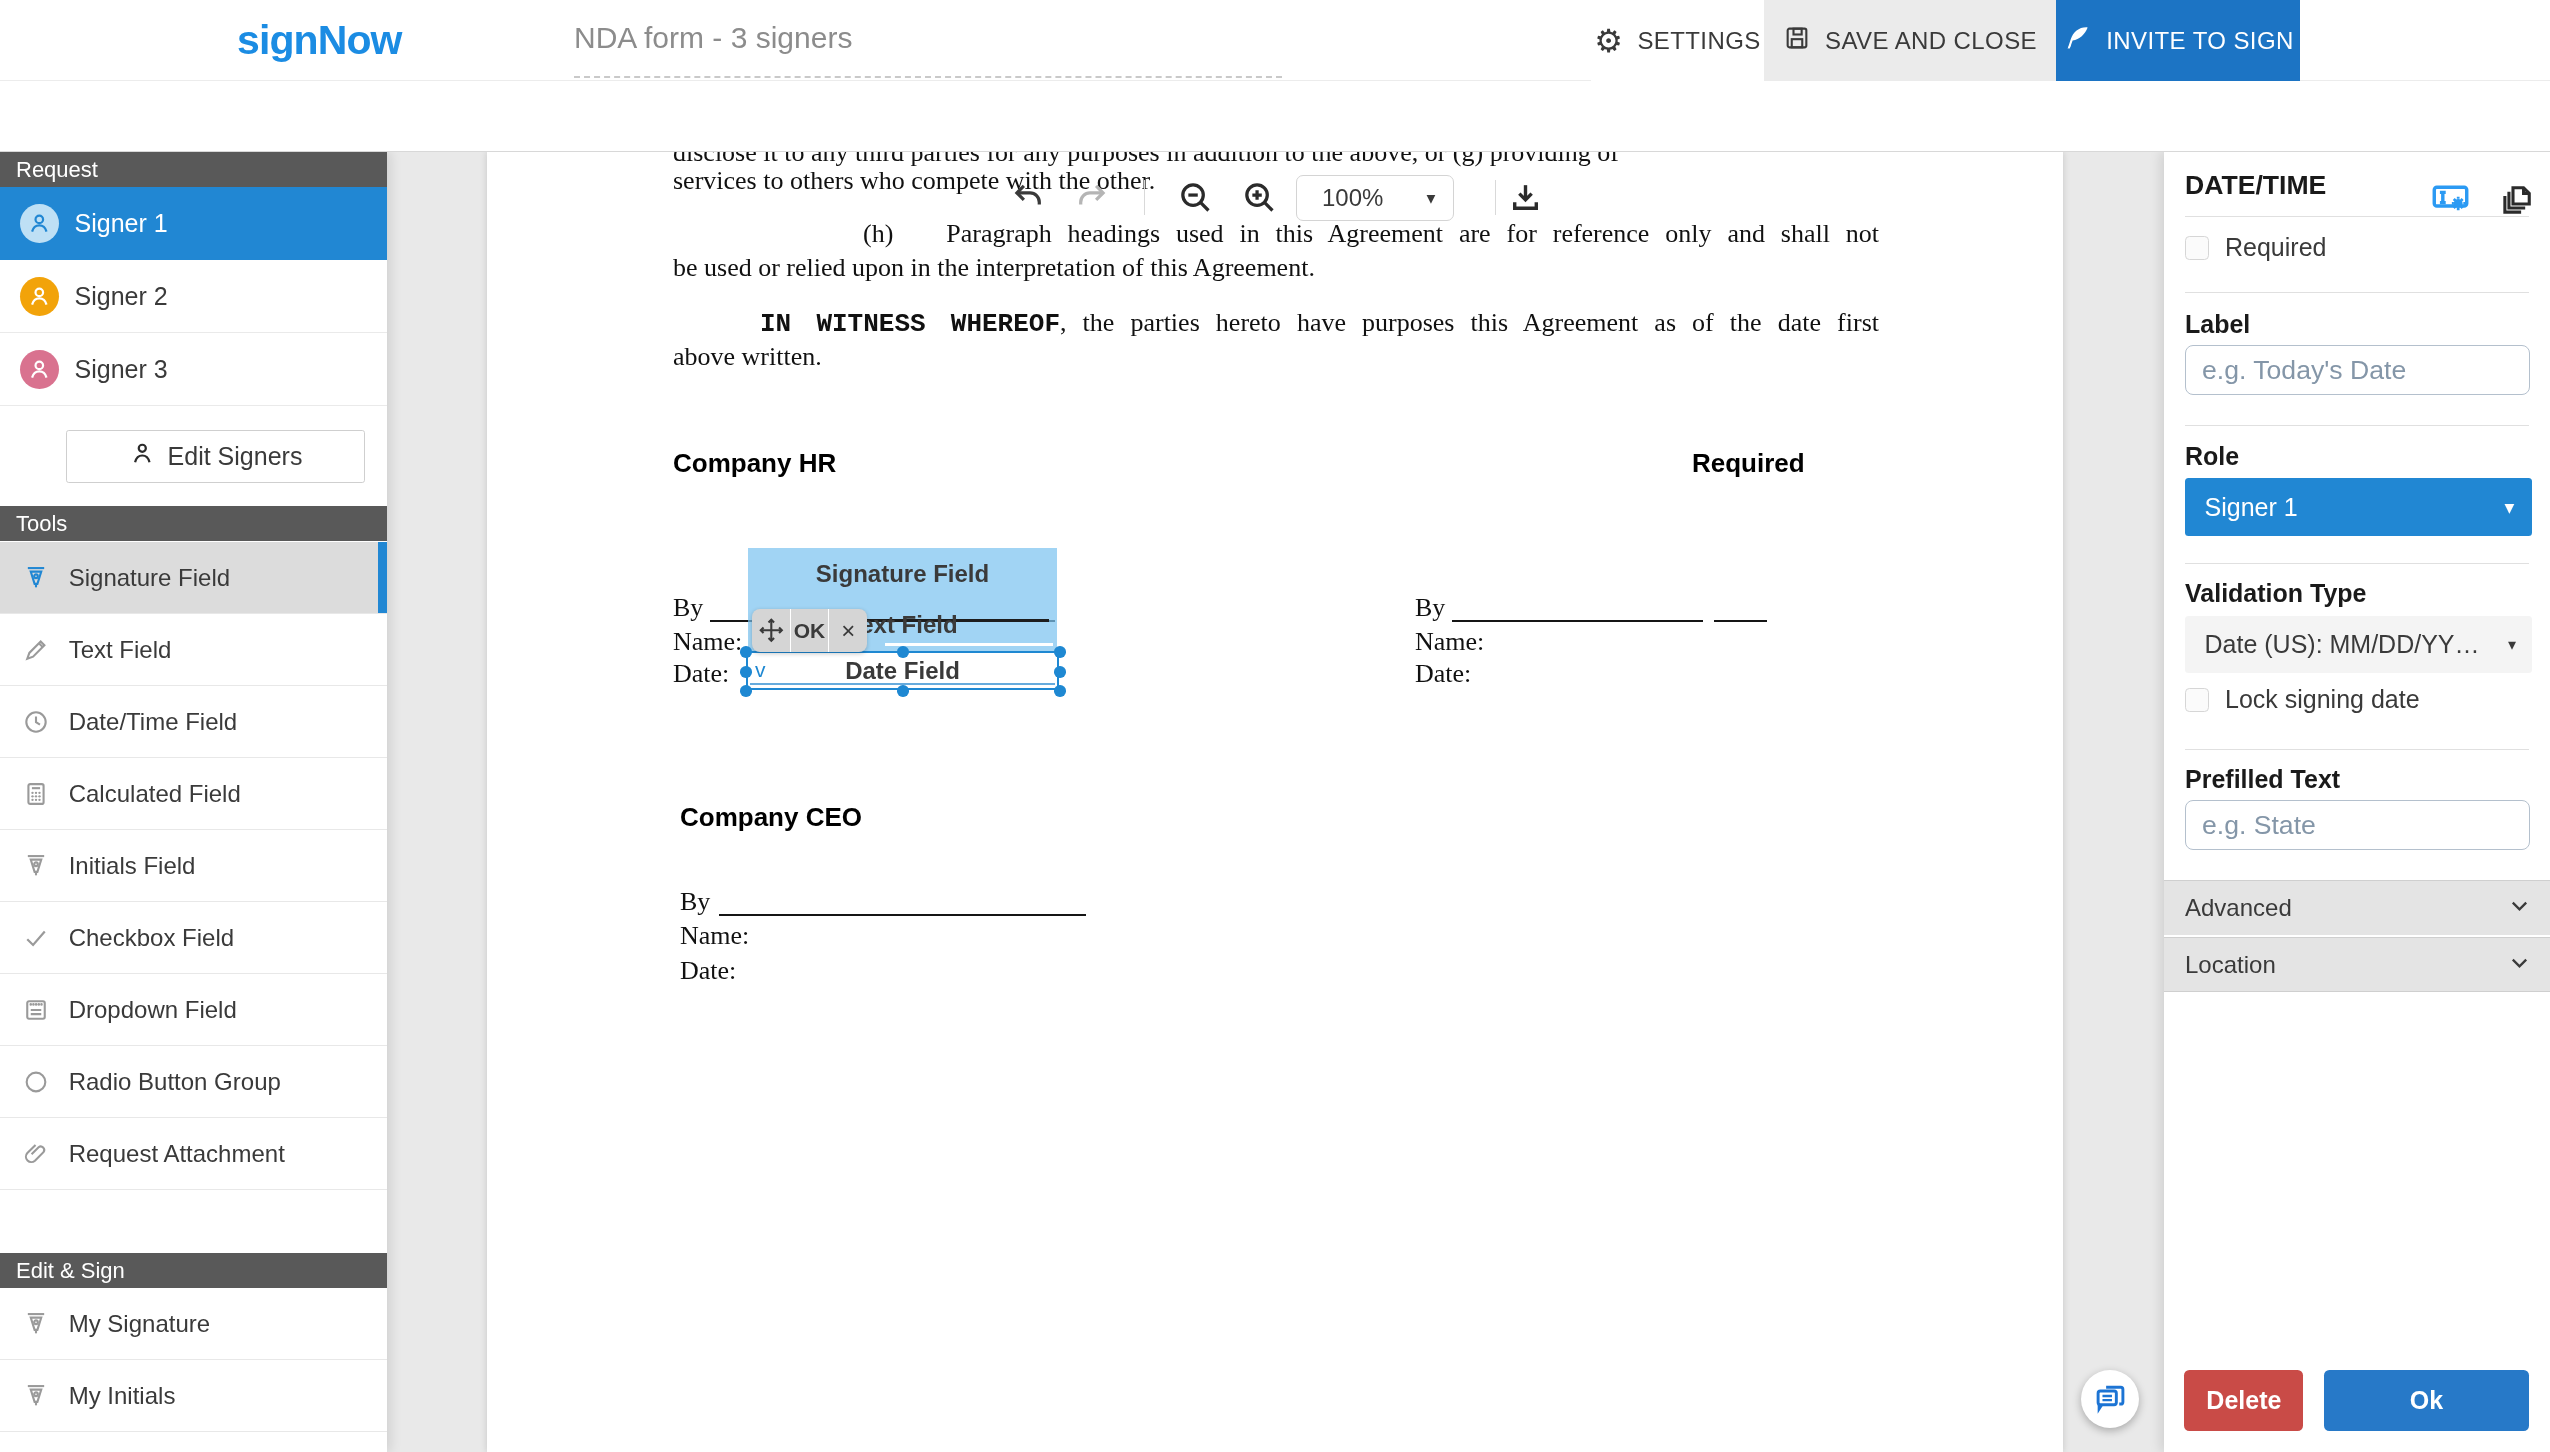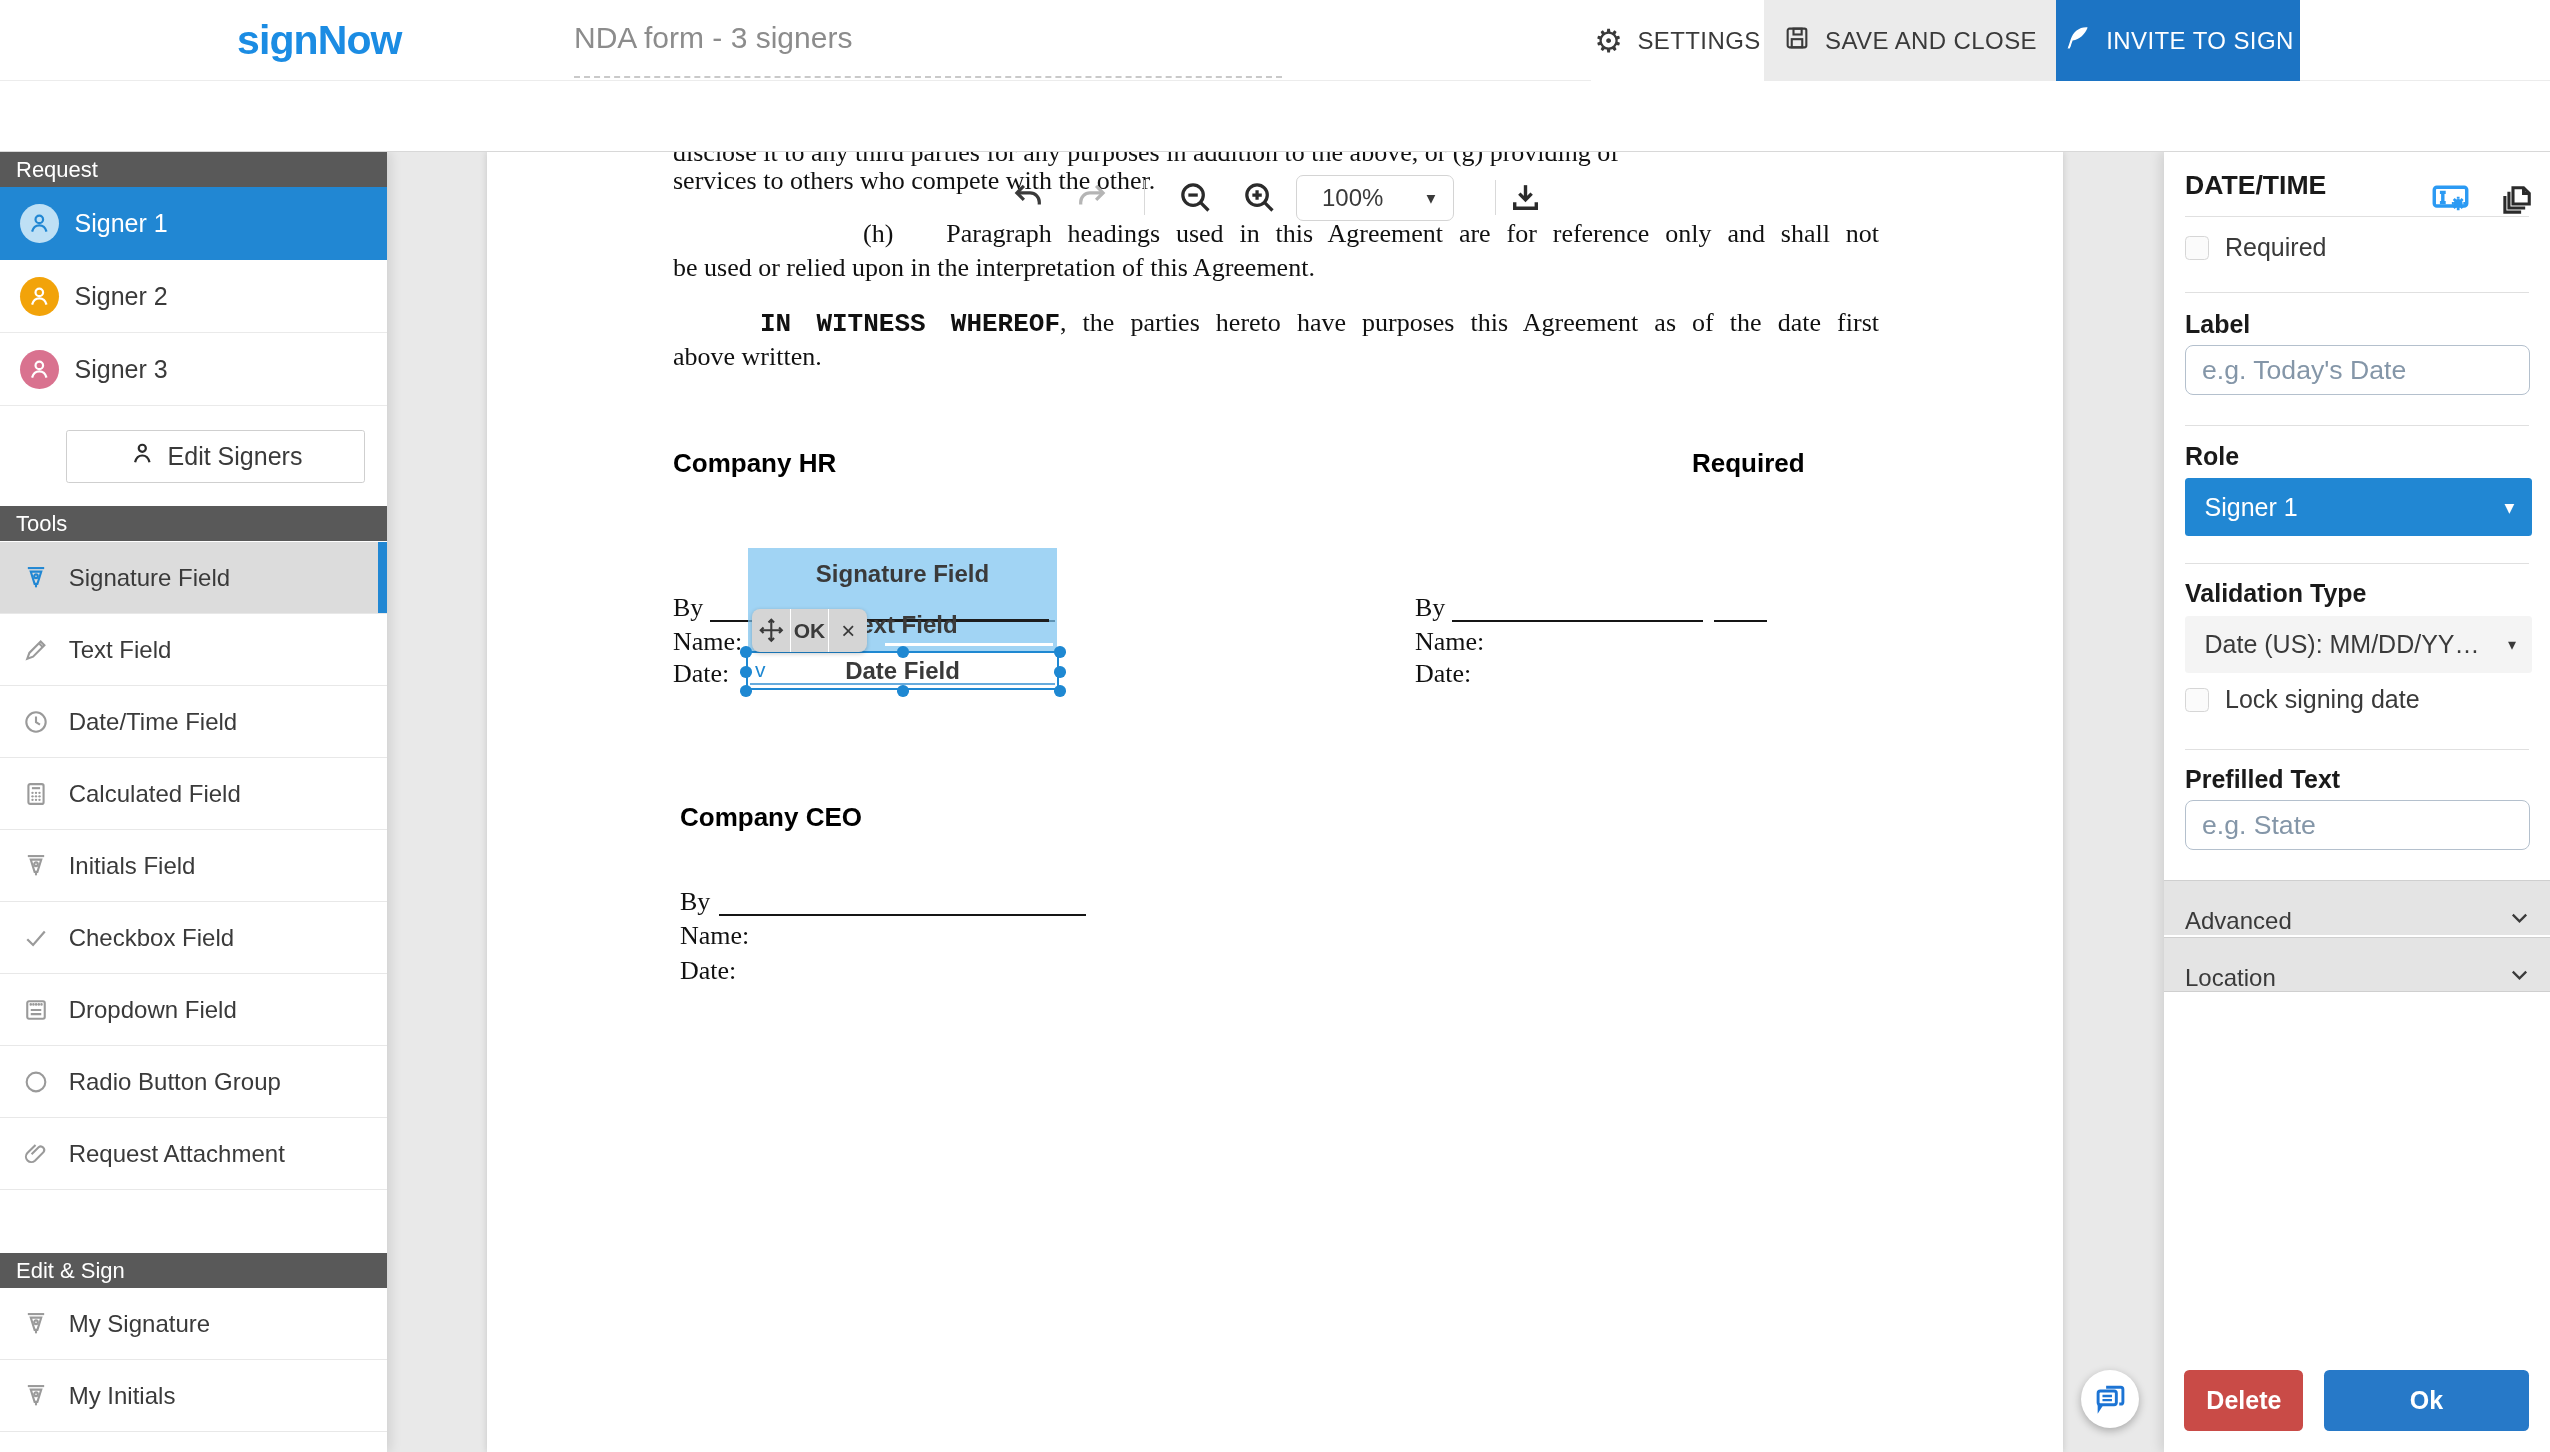--- a/index.html
+++ b/index.html
@@ -62,21 +62,21 @@
 
   
   #panel { left:2164px; top:152px; width:386px; height:1300px; background:#fff; box-shadow:-4.4px 0 10.6px rgba(0,0,0,.10); z-index:20; }
   .p-h1 { position:absolute; font-size:26.6px; font-weight:bold; color:#1a1a1a; }
   .p-lab { position:absolute; font-size:25px; font-weight:bold; color:#1a1a1a; }
   .p-div { position:absolute; left:21px; width:344px; height:0.9px; background:#e0e0e0; }
   .chkrow { position:absolute; left:21px; display:flex; align-items:center; gap:16px; font-size:25px; color:#3a3a3a; cursor:pointer; }
   .chk { width:24px; height:24px; border:1.8px solid #d6d6d6; border-radius:4.4px; background:#fbfbfb; }
   .p-input { position:absolute; left:21px; width:345px; height:50px; border:1.8px solid #b4c0cd; border-radius:8px; background:#fff; font-size:26.6px; color:#8496a8; display:flex; align-items:center; padding-left:16px; }
   .p-select { position:absolute; left:21px; width:347px; display:flex; align-items:center; font-size:25px; cursor:pointer; border-radius:3.5px; }
-  .accord { position:absolute; left:0; width:386px; height:55px; background:#e4e4e4; border-top:0.9px solid #cfcfcf; display:flex; align-items:flex-end; font-size:24px; color:#3a3a3a; padding-left:21px; cursor:pointer; }
+  .accord { position:absolute; left:0; width:386px; height:55px; background:#e4e4e4; border-top:0.9px solid #cfcfcf; display:flex; align-items:center; font-size:24px; color:#3a3a3a; padding-left:21px; cursor:pointer; }
   .accord .chev { margin-left:auto; margin-right:19.5px; }
   .pbtn { position:absolute; height:61px; border-radius:5.3px; color:#fff; font-size:25px; font-weight:bold; display:flex; align-items:center; justify-content:center; cursor:pointer; }
   #btn-delete { left:20.4px; top:1218px; width:119px; background:#c94b47; }
   #btn-ok { left:160px; top:1218px; width:205px; background:#2779c8; }
 
   #chatfab { left:2081px; top:1370px; width:58px; height:58px; border-radius:50%; background:#fff; box-shadow:0 2.7px 8.9px rgba(0,0,0,.28); display:flex; align-items:center; justify-content:center; z-index:40; cursor:pointer; }
 </style>
 </head>
 <body>
 

